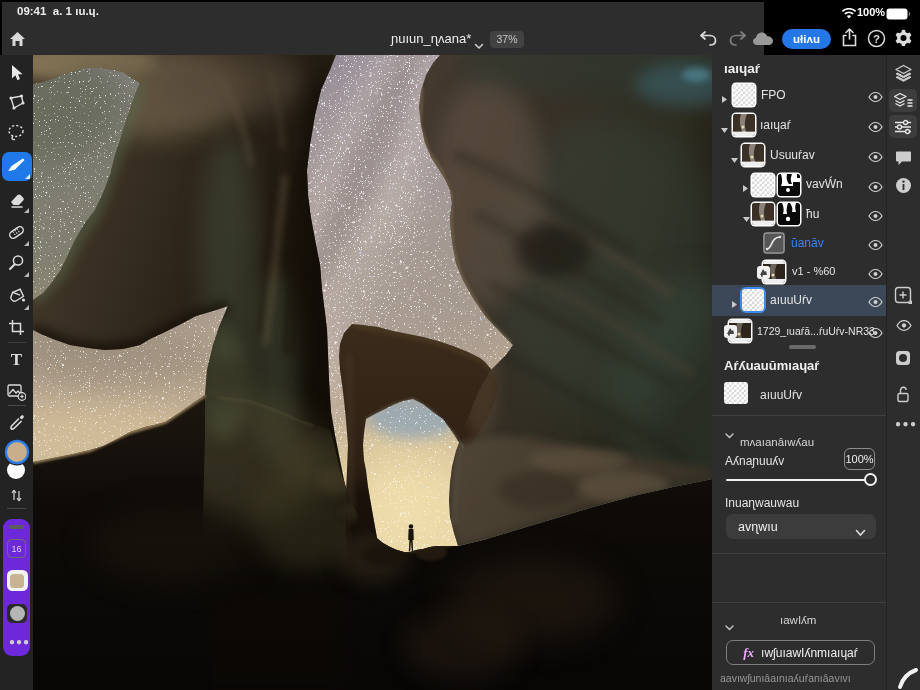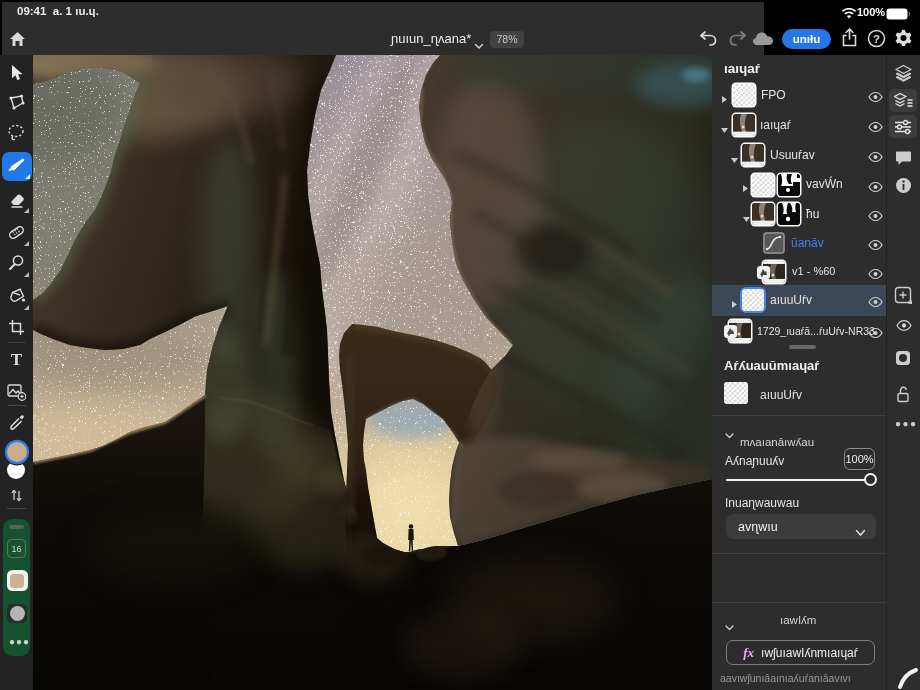--- a/index.html
+++ b/index.html
@@ -21,33 +21,33 @@
         <rect x="0.5" y="0.5" width="21" height="11" rx="3" fill="#fff"></rect>
         <path d="M22.8,3.8 C24.2,4.3 24.2,7.7 22.8,8.2 Z" fill="#fff" opacity=".65"></path>
       </svg></div>
 <div style="position:absolute;left:9px;top:31px"><svg width="17" height="16" viewBox="0 0 17 16">
         <path d="M8.5,1 L16,8 L13.5,8 L13.5,15 L10.5,15 L10.5,10 L6.5,10 L6.5,15 L3.5,15 L3.5,8 L1,8 Z" fill="#d9d9d9"></path>
       </svg></div>
 <div style="position:absolute;left:391px;top:31px;font-size:13px;color:#ededed">ɲuıun_ɳʌana*</div>
 <div style="position:absolute;left:474px;top:36px"><svg width="10" height="7" viewBox="0 0 10 7">
         <path d="M1.5,1.5 L5,5 L8.5,1.5" fill="none" stroke="#c9c9c9" stroke-width="1.6" stroke-linecap="round" stroke-linejoin="round"></path>
       </svg></div>
-<div style="position:absolute;left:490px;top:30.5px;width:34px;height:17px;background:#424242;border-radius:4px;color:#c6c6c6;font-size:10.5px;display:flex;align-items:center;justify-content:center">78%</div>
+<div style="position:absolute;left:490px;top:30.5px;width:34px;height:17px;background:#424242;border-radius:4px;color:#c6c6c6;font-size:10.5px;display:flex;align-items:center;justify-content:center">37%</div>
 <div style="position:absolute;left:698px;top:30px"><svg width="20" height="16" viewBox="0 0 20 16">
         <path d="M7,2 L3,5.5 L7,9" fill="none" stroke="#dcdcdc" stroke-width="1.7" stroke-linecap="round" stroke-linejoin="round"></path>
         <path d="M3.5,5.5 L12,5.5 C15.5,5.5 17.5,8 17.5,10.5 C17.5,13 15.5,15 12,15" fill="none" stroke="#dcdcdc" stroke-width="1.7" stroke-linecap="round"></path>
       </svg></div>
 <div style="position:absolute;left:728px;top:30px"><svg width="20" height="16" viewBox="0 0 20 16">
         <path d="M13,2 L17,5.5 L13,9" fill="none" stroke="#808080" stroke-width="1.7" stroke-linecap="round" stroke-linejoin="round"></path>
         <path d="M16.5,5.5 L8,5.5 C4.5,5.5 2.5,8 2.5,10.5 C2.5,13 4.5,15 8,15" fill="none" stroke="#808080" stroke-width="1.7" stroke-linecap="round"></path>
       </svg></div>
 <div style="position:absolute;left:752px;top:31px"><svg width="22" height="15" viewBox="0 0 22 15">
         <path d="M5,14 C2.5,14 1,12.3 1,10.3 C1,8.5 2.3,7 4,6.8 C4.3,3.7 6.8,1.5 9.8,1.5 C12.3,1.5 14.4,3 15.2,5.2 C18.3,5.1 21,7.2 21,10 C21,12.3 19.2,14 16.8,14 Z" fill="#999999"></path>
       </svg></div>
-<div style="position:absolute;left:782px;top:28.5px;width:49px;height:20px;background:#2576e6;border-radius:10px;color:#fff;font-size:11.5px;font-weight:bold;display:flex;align-items:center;justify-content:center">unıłu</div>
+<div style="position:absolute;left:782px;top:28.5px;width:49px;height:20px;background:#2576e6;border-radius:10px;color:#fff;font-size:11.5px;font-weight:bold;display:flex;align-items:center;justify-content:center">ułiʌu</div>
 <div style="position:absolute;left:841px;top:28px"><svg width="17" height="19" viewBox="0 0 17 19">
         <path d="M8.5,1.5 L8.5,11" stroke="#dcdcdc" stroke-width="1.6" stroke-linecap="round"></path>
         <path d="M5,4.5 L8.5,1.2 L12,4.5" fill="none" stroke="#dcdcdc" stroke-width="1.6" stroke-linecap="round" stroke-linejoin="round"></path>
         <path d="M5,7.5 L2.5,7.5 L2.5,17.5 L14.5,17.5 L14.5,7.5 L12,7.5" fill="none" stroke="#dcdcdc" stroke-width="1.6" stroke-linecap="round"></path>
       </svg></div>
 <div style="position:absolute;left:867px;top:29px"><svg width="19" height="19" viewBox="0 0 19 19">
         <circle cx="9.5" cy="9.5" r="8" fill="none" stroke="#dcdcdc" stroke-width="1.5"></circle>
         <text x="9.5" y="13.6" text-anchor="middle" font-size="11.5" font-weight="bold" fill="#dcdcdc" font-family="Liberation Sans">?</text>
       </svg></div>
 <div style="position:absolute;left:894px;top:29px"><svg width="19" height="19" viewBox="0 0 19 19">
@@ -142,21 +142,21 @@
     </div>
     <div style="position:absolute;left:6.5px;top:461px;width:18px;height:18px;border-radius:50%;background:#fdfdfd"></div>
     <div style="position:absolute;left:7px;top:442px;width:20px;height:20px;border-radius:50%;background:#c8ae8b;box-shadow:0 0 0 2.2px #2b7de9, 0 0 0 3.4px #20242a"></div>
     <div style="position:absolute;left:0;top:488px;width:33px;display:flex;justify-content:center">
       <svg width="13" height="15" viewBox="0 0 13 15">
         <path d="M4,2 L4,12 M4,2 L2,5 M4,2 L6,5" stroke="#c9c9c9" stroke-width="1.3" fill="none"></path>
         <path d="M9,13 L9,3 M9,13 L7,10 M9,13 L11,10" stroke="#c9c9c9" stroke-width="1.3" fill="none"></path>
       </svg>
     </div>
     <div style="position:absolute;left:7px;top:508px;width:19px;height:1px;background:#484848"></div>
-    <div style="position:absolute;left:3px;top:519px;width:27px;height:137px;background:#14532d;border-radius:9px">
+    <div style="position:absolute;left:3px;top:519px;width:27px;height:137px;background:#6d28d9;border-radius:9px">
 <div style="position:absolute;left:6px;top:6px;width:15px;height:3.5px;border-radius:2px;background:#5d5d5d"></div>
 <div style="position:absolute;left:4px;top:20px;width:19px;height:19px;border:1.5px solid #6e6e6e;border-radius:4.5px;color:#d8d8d8;font-size:9px;display:flex;align-items:center;justify-content:center">16</div>
 <div style="position:absolute;left:3.5px;top:51px;width:21px;height:21px;background:#f2f2f2;border-radius:5.5px"></div>
 <div style="position:absolute;left:7px;top:54.5px;width:14px;height:14px;background:#c8b393;border-radius:3.5px"></div>
 <div style="position:absolute;left:3.5px;top:85px;width:20px;height:19px;background:#2a2a2a;border-radius:5px"></div>
 <div style="position:absolute;left:6.5px;top:87px;width:15px;height:15px;background:#b5b5b5;border-radius:50%"></div>
 <div style="position:absolute;left:5px;top:117px;width:23px;text-align:center;color:#d0d0d0;font-size:10px;letter-spacing:1px">●●●</div>
 </div>
   <div id="canvas" style="position:absolute;left:33px;top:55px;width:679px;height:635px;overflow:hidden"><svg width="679" height="635" viewBox="0 0 679 635">
 <defs>

